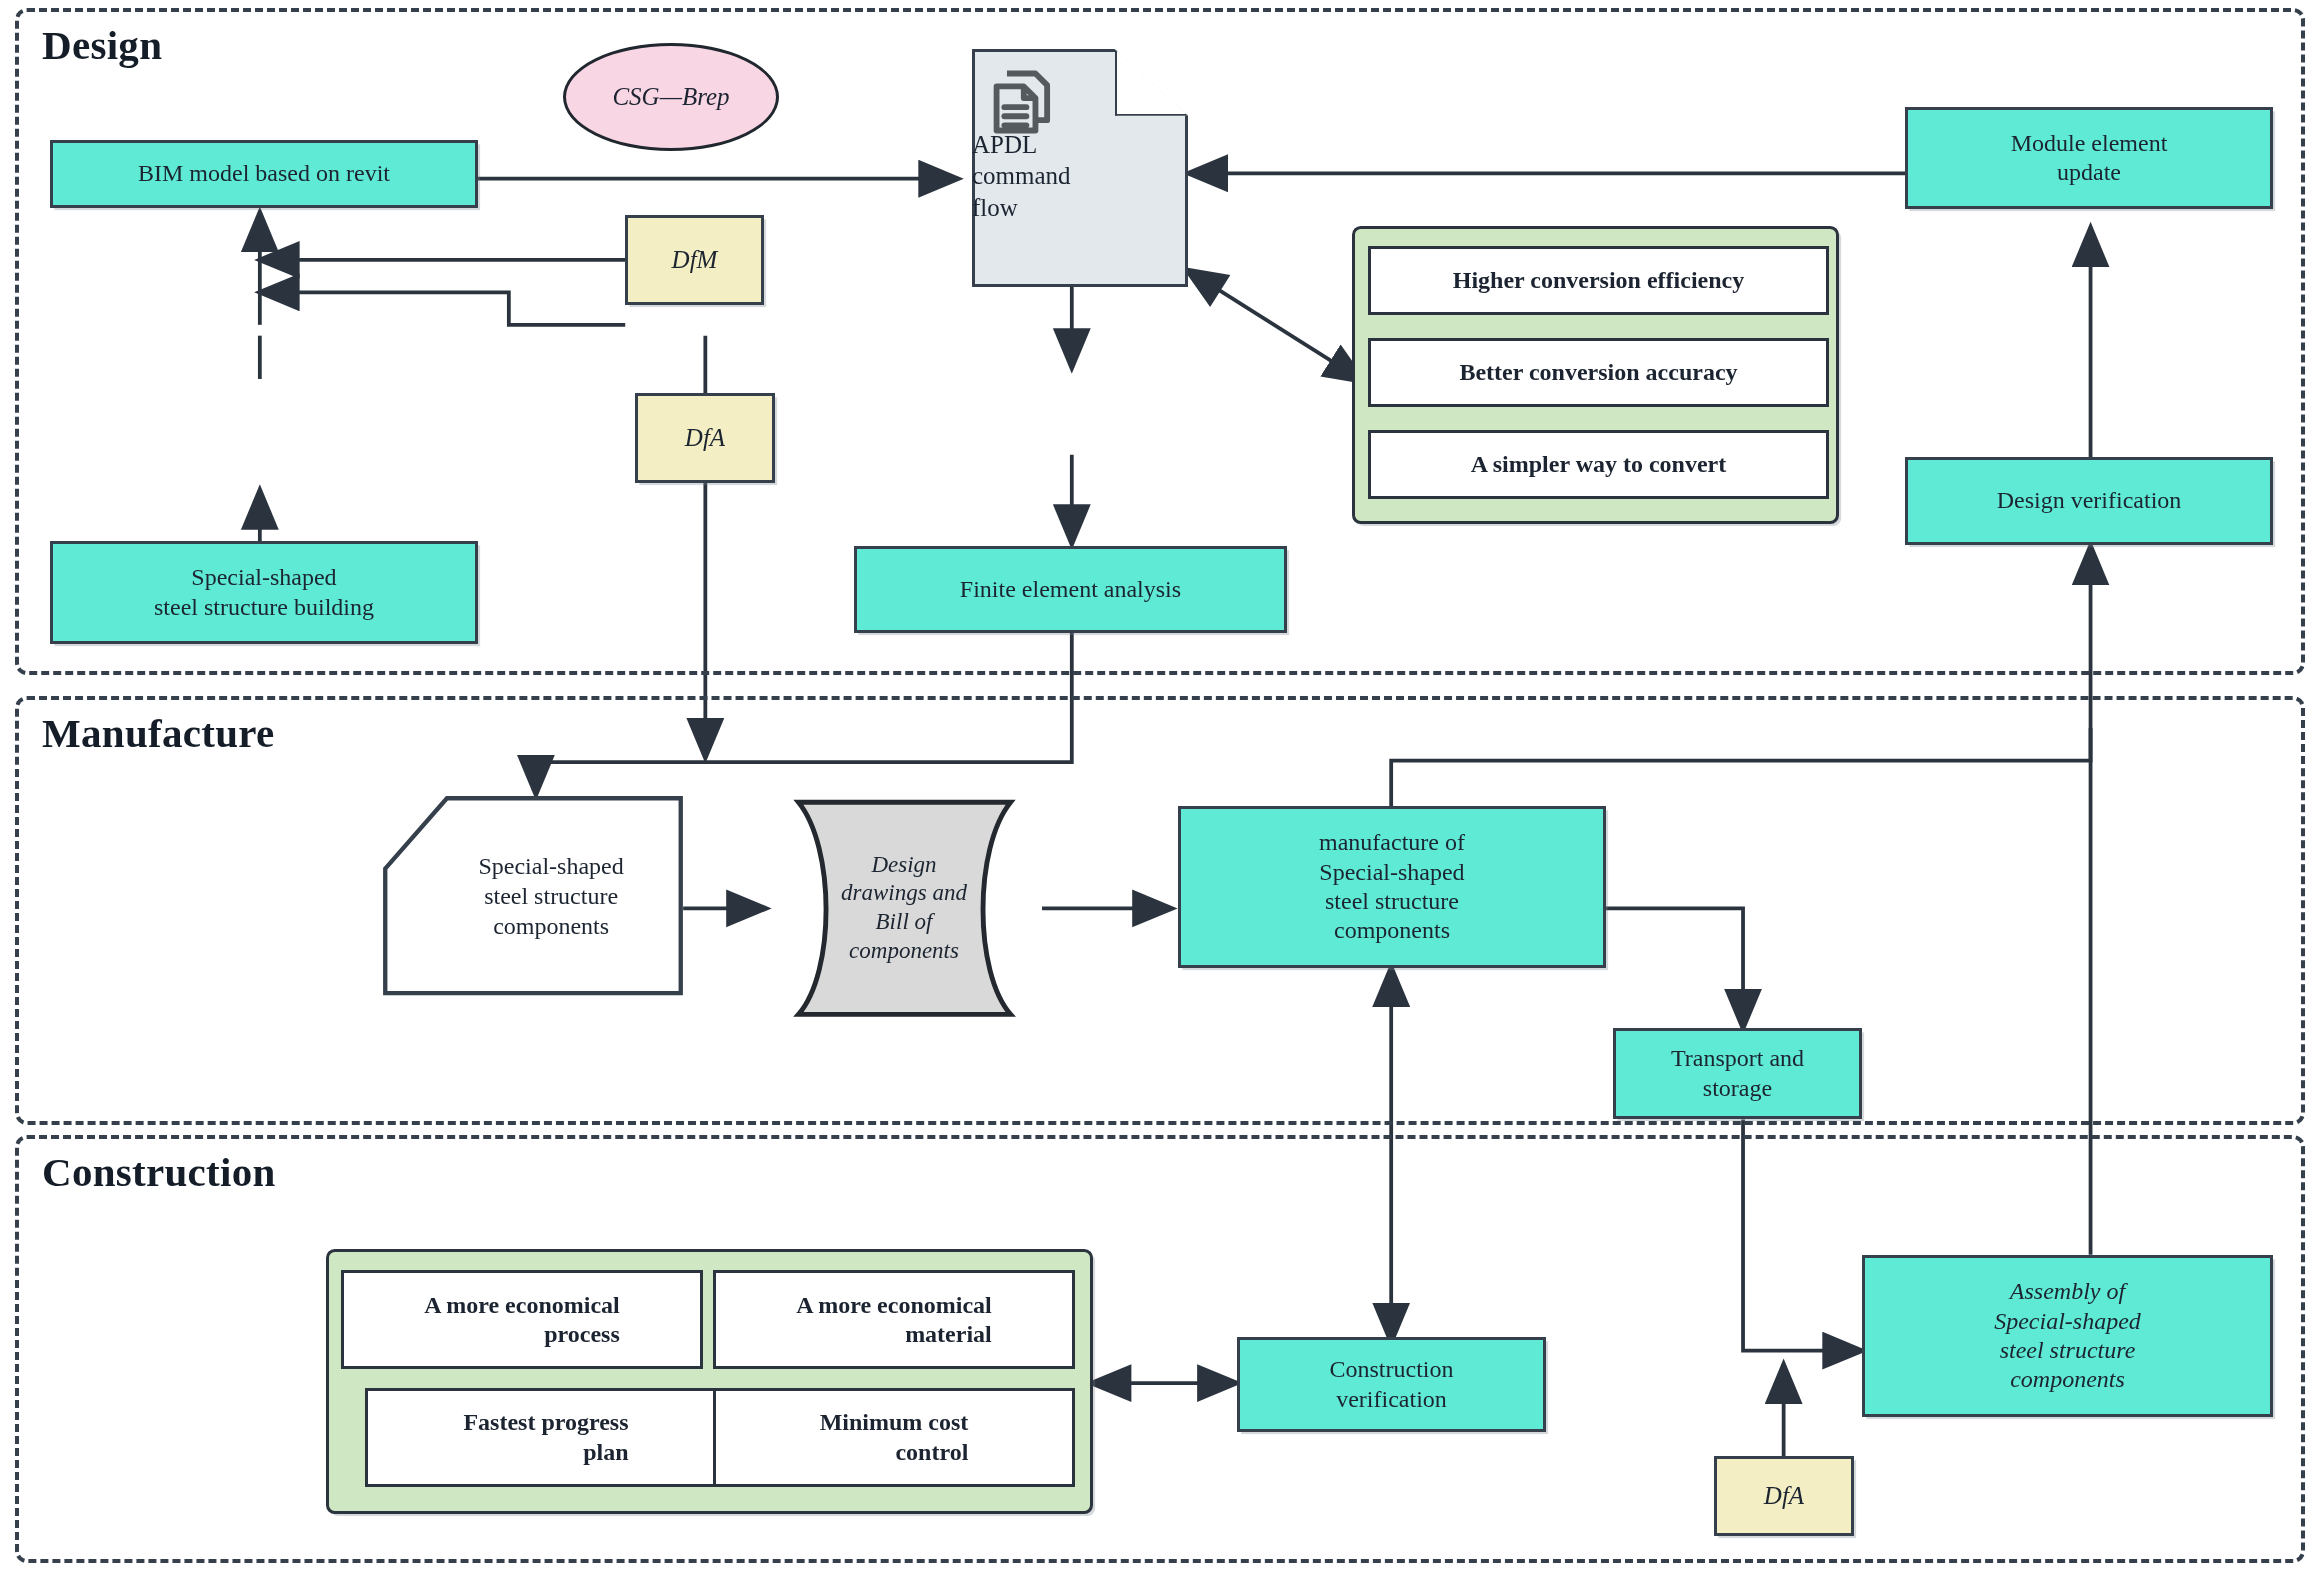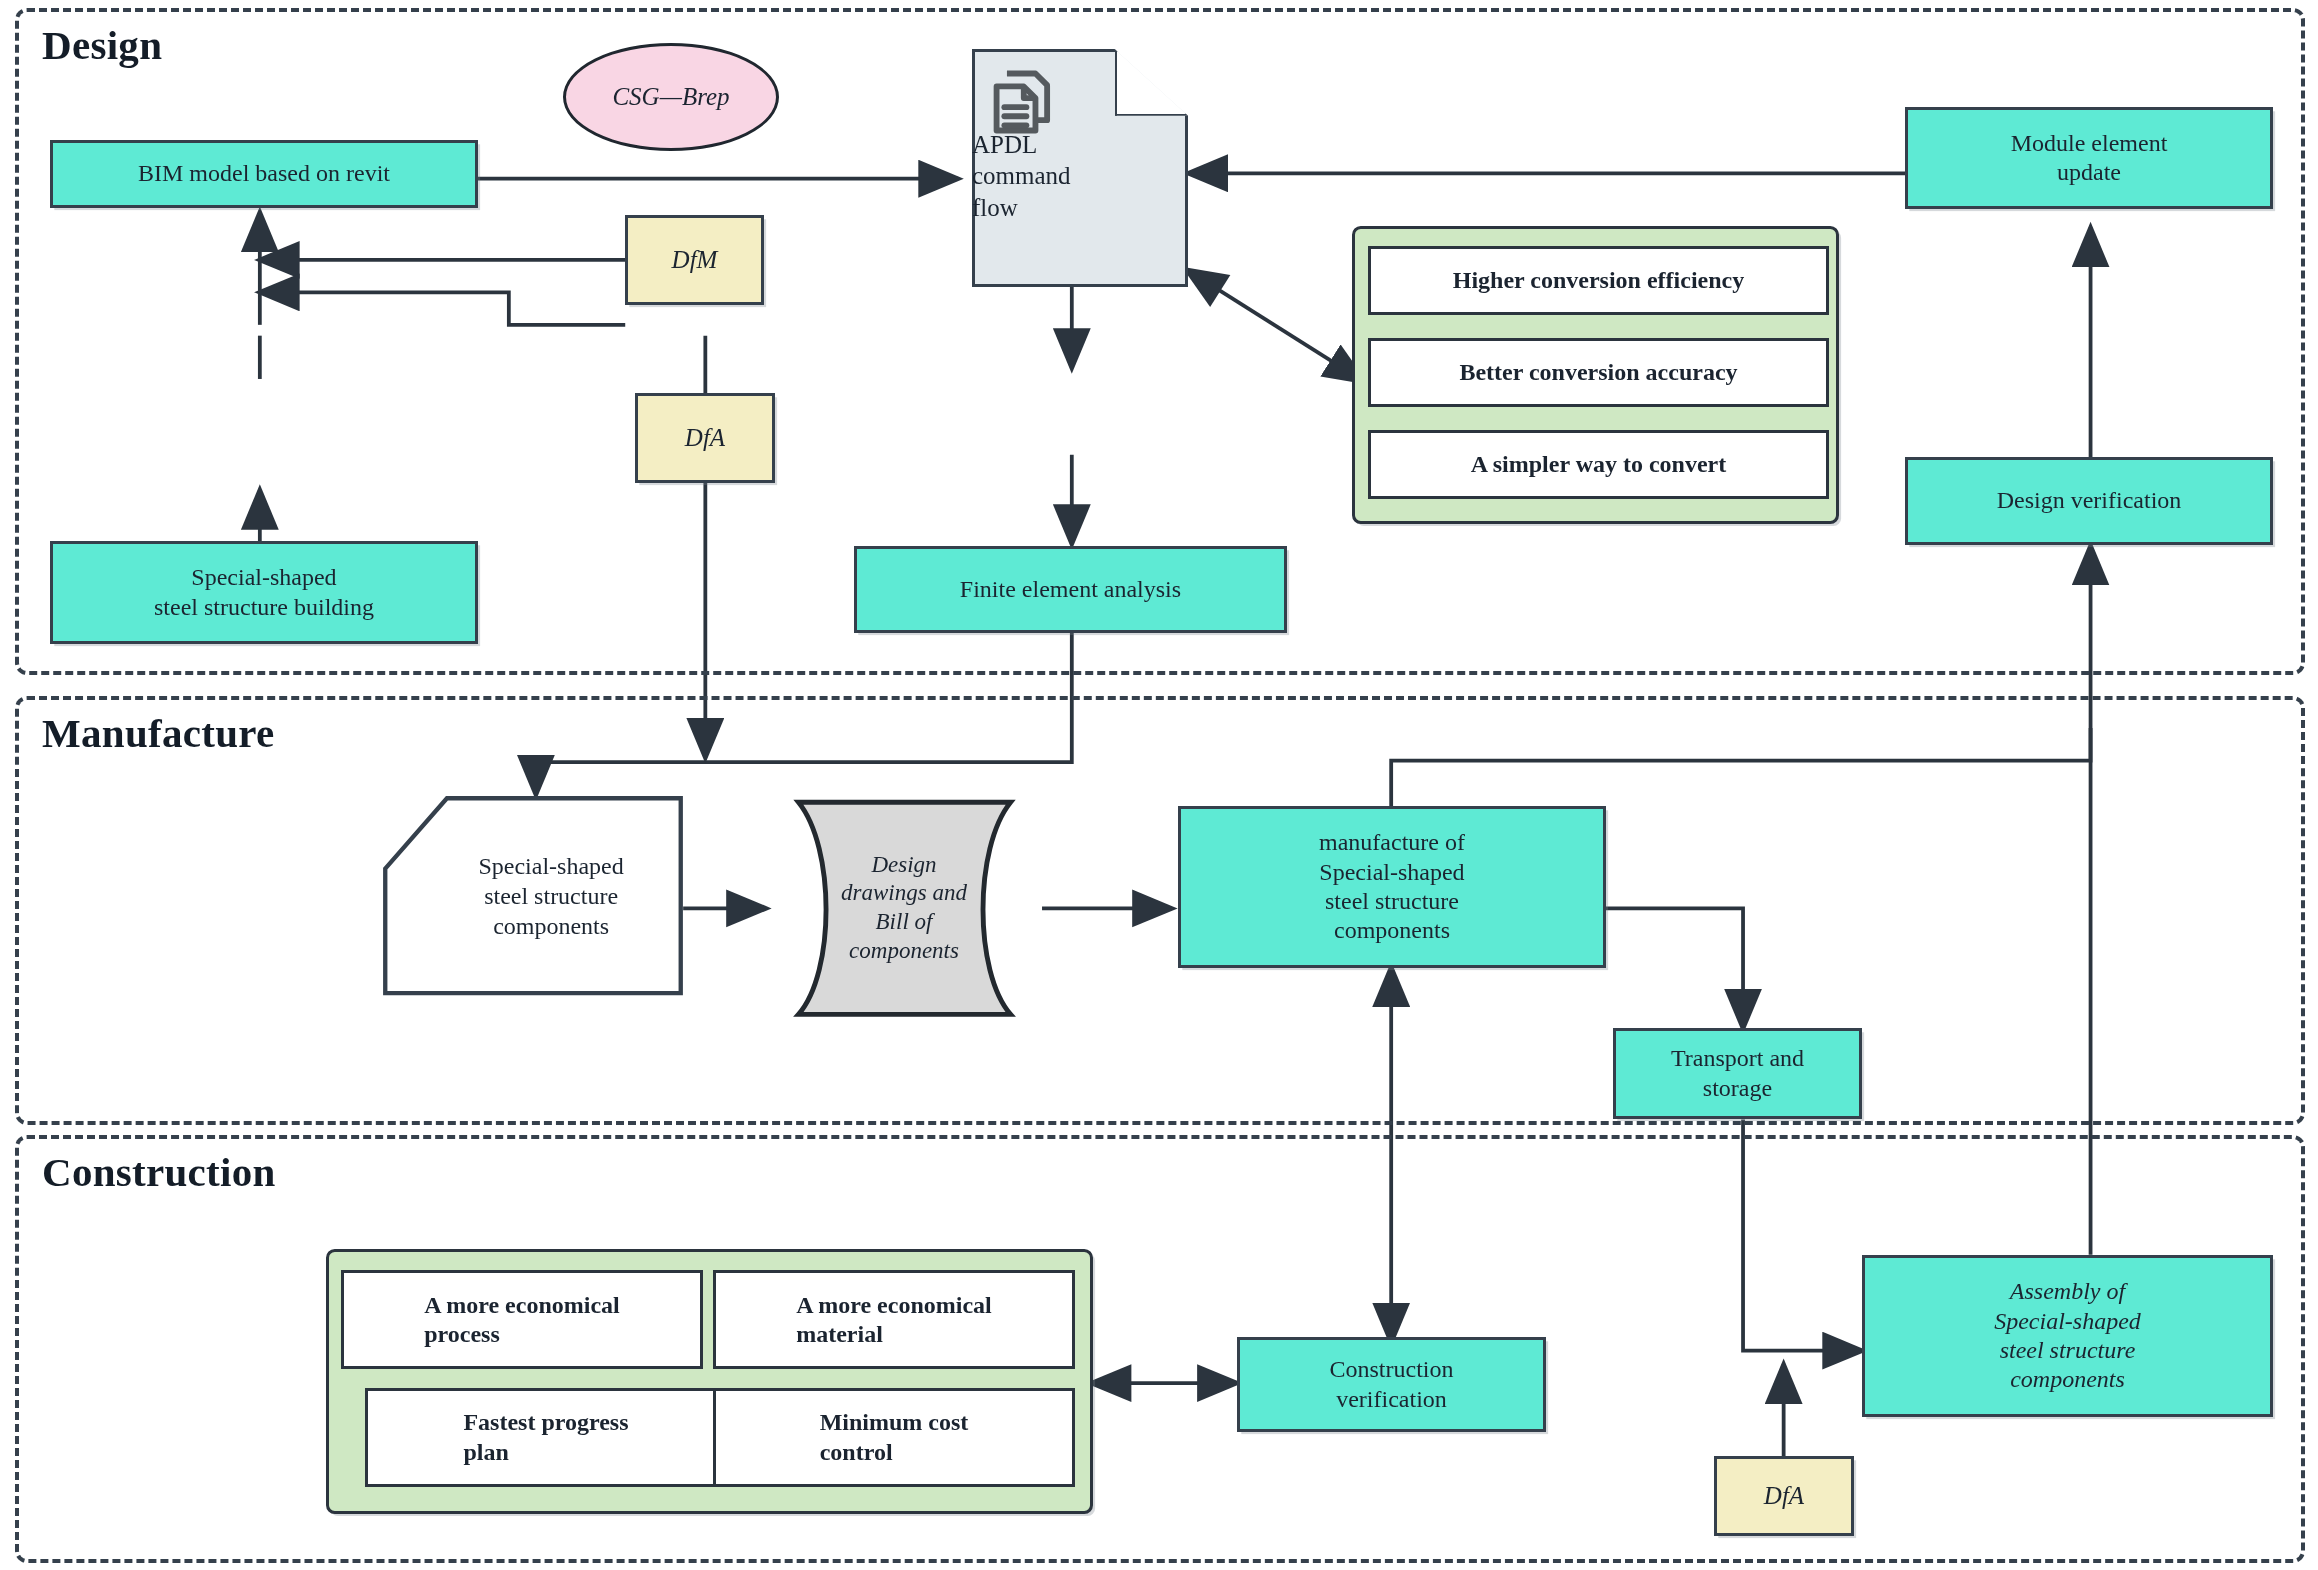--- a/index.html
+++ b/index.html
@@ -44,21 +44,21 @@
   
   .flag{position:absolute;}
   .flag svg{position:absolute;inset:0;}
   .flag .label{position:absolute;left:14%;right:2%;top:50%;transform:translateY(-50%);
         text-align:center;font-size:24px;line-height:1.26;}
 
   
   .greenpanel{position:absolute;background:#cfe8c3;border:3.8px solid #2b343e;border-radius:8.7px;
               box-sizing:border-box;box-shadow:3.2px 3.2px 0 -1.1px rgba(120,130,140,.30);}
   .gitem{position:absolute;background:#ffffff;border:3.2px solid #2b343e;box-sizing:border-box;
-         display:flex;align-items:center;justify-content:center;text-align:left;
+         display:flex;align-items:center;justify-content:center;text-align:right;
          font-weight:bold;font-size:24px;line-height:1.22;padding:2.2px 4.3px;}
 
   
   .conn{position:absolute;left:0;top:0;width:2319px;height:1571px;overflow:visible;
         pointer-events:none;}
 </style>
 </head>
 <body>
 
 <div id="stage">

